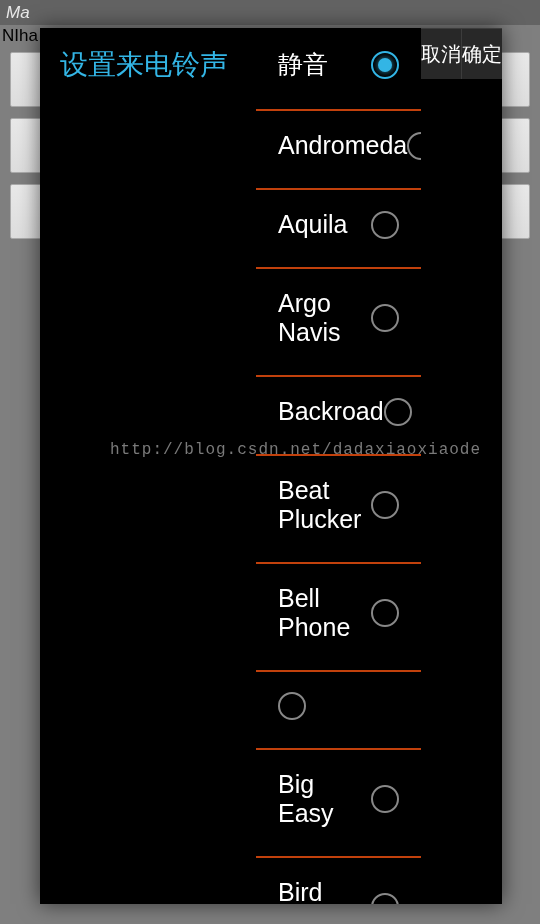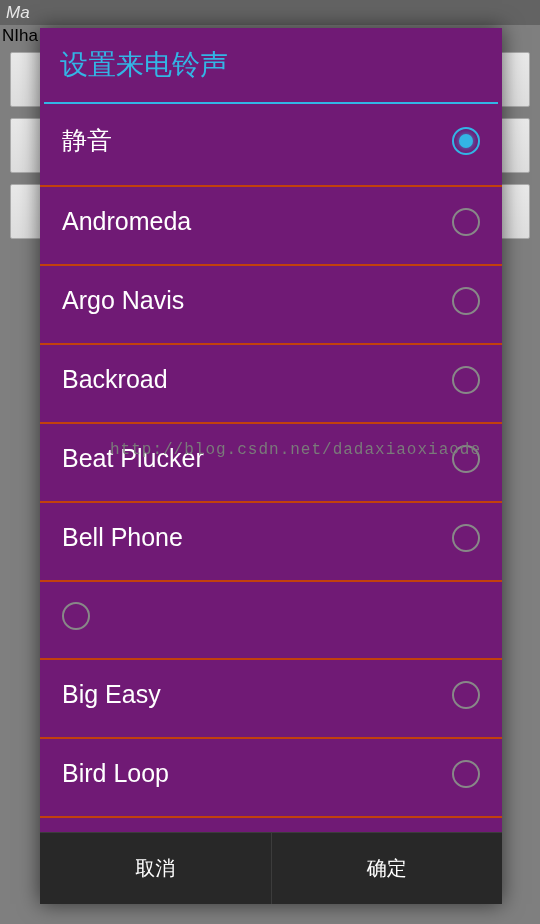--- a/index.html
+++ b/index.html
@@ -39,23 +39,23 @@
       background: linear-gradient(#e9e9e9, #dedede);
       border: 1px solid #aaa;
       border-radius: 2px;
     }
     .dialog {
       position: absolute;
       top: 28px;
       left: 40px;
       right: 38px;
       bottom: 20px;
-      background: #701a75;
-      display: flex;
-      flex-direction: column;
+      background: #000000;
+      display: flex;
+      flex-direction: row;
       box-shadow: 0 0 20px rgba(0,0,0,0.6);
     }
     .dialog-title {
       color: #33b5e5;
       font-size: 28px;
       font-weight: 400;
       padding: 18px 20px 18px 20px;
     }
     .dialog-divider {
       height: 2px;
@@ -95,21 +95,21 @@
     .radio-inner {
       width: 14px;
       height: 14px;
       background: #33b5e5;
       border-radius: 50%;
       box-shadow: 0 0 6px rgba(51,181,229,0.8);
     }
     .dialog-footer {
       display: flex;
       border-top: 1px solid #3c3c3c;
-      height: 72px;
+      height: 51px;
     }
     .footer-button {
       flex: 1;
       display: flex;
       align-items: center;
       justify-content: center;
       color: #fff;
       font-size: 20px;
       background: #282828;
       border: none;
@@ -151,20 +151,24 @@
         <span class="ringtone-label">静音</span>
         <span class="radio-button selected">
           <span class="radio-inner"></span>
         </span>
       </div>
       <div class="ringtone-item">
         <span class="ringtone-label">Andromeda</span>
         <span class="radio-button"></span>
       </div>
       <div class="ringtone-item">
+        <span class="ringtone-label">Aquila</span>
+        <span class="radio-button"></span>
+      </div>
+      <div class="ringtone-item">
         <span class="ringtone-label">Argo Navis</span>
         <span class="radio-button"></span>
       </div>
       <div class="ringtone-item">
         <span class="ringtone-label">Backroad</span>
         <span class="radio-button"></span>
       </div>
       <div class="ringtone-item">
         <span class="ringtone-label">Beat Plucker</span>
         <span class="radio-button"></span>

